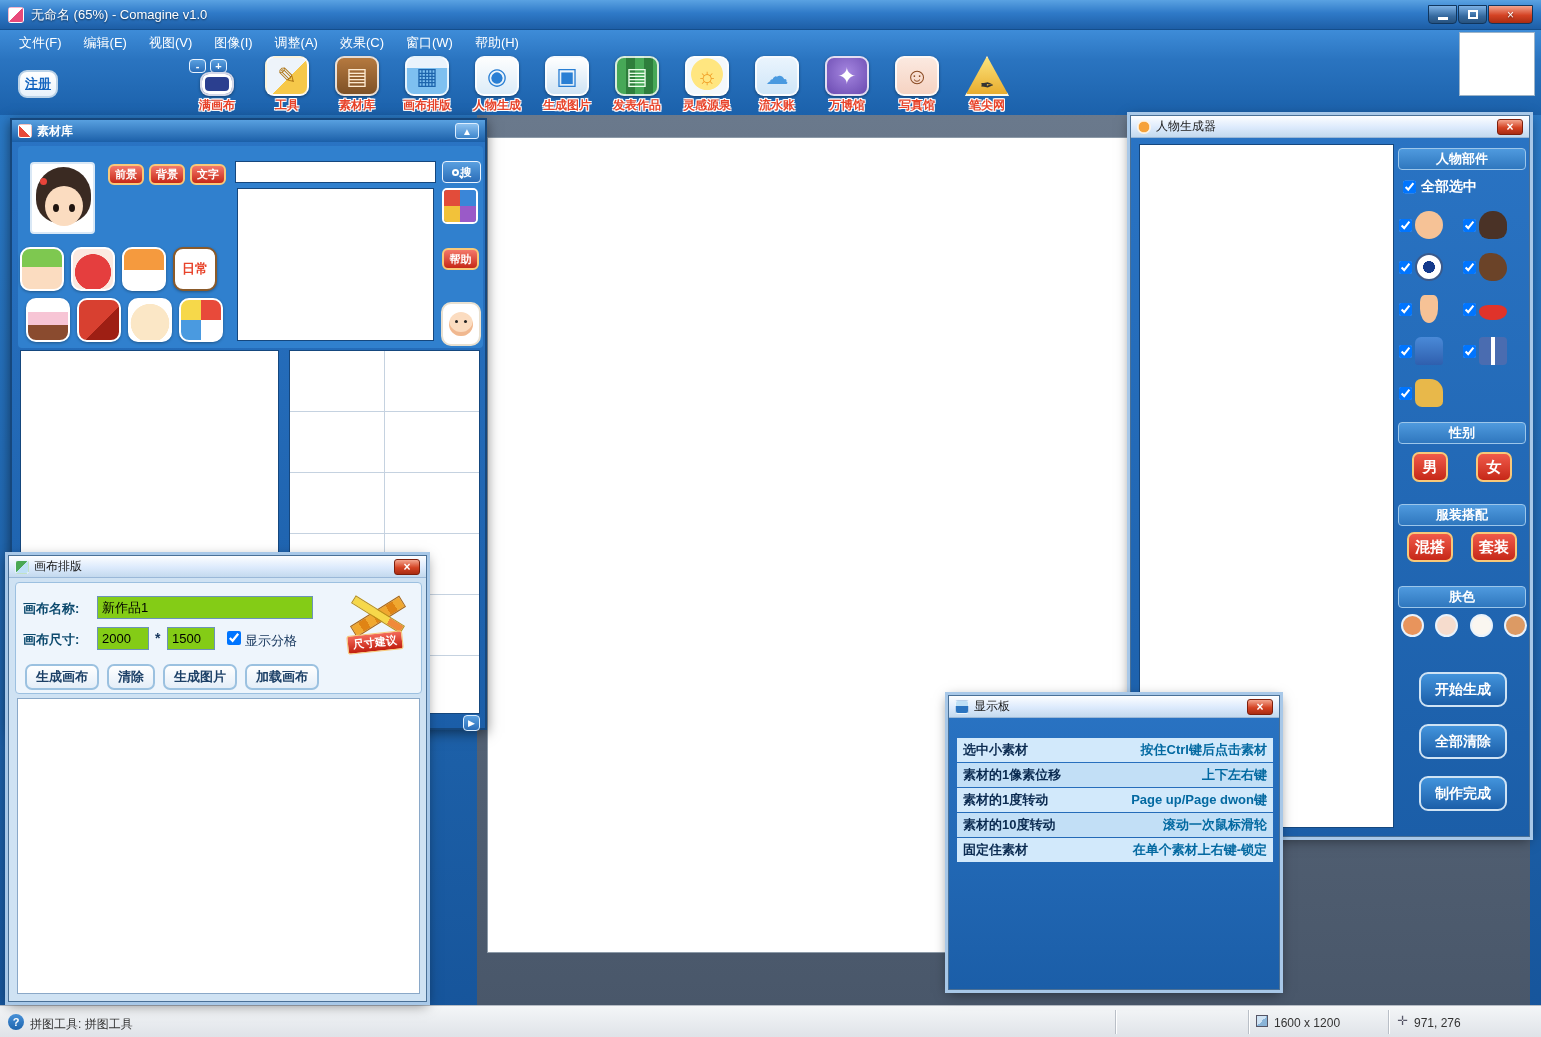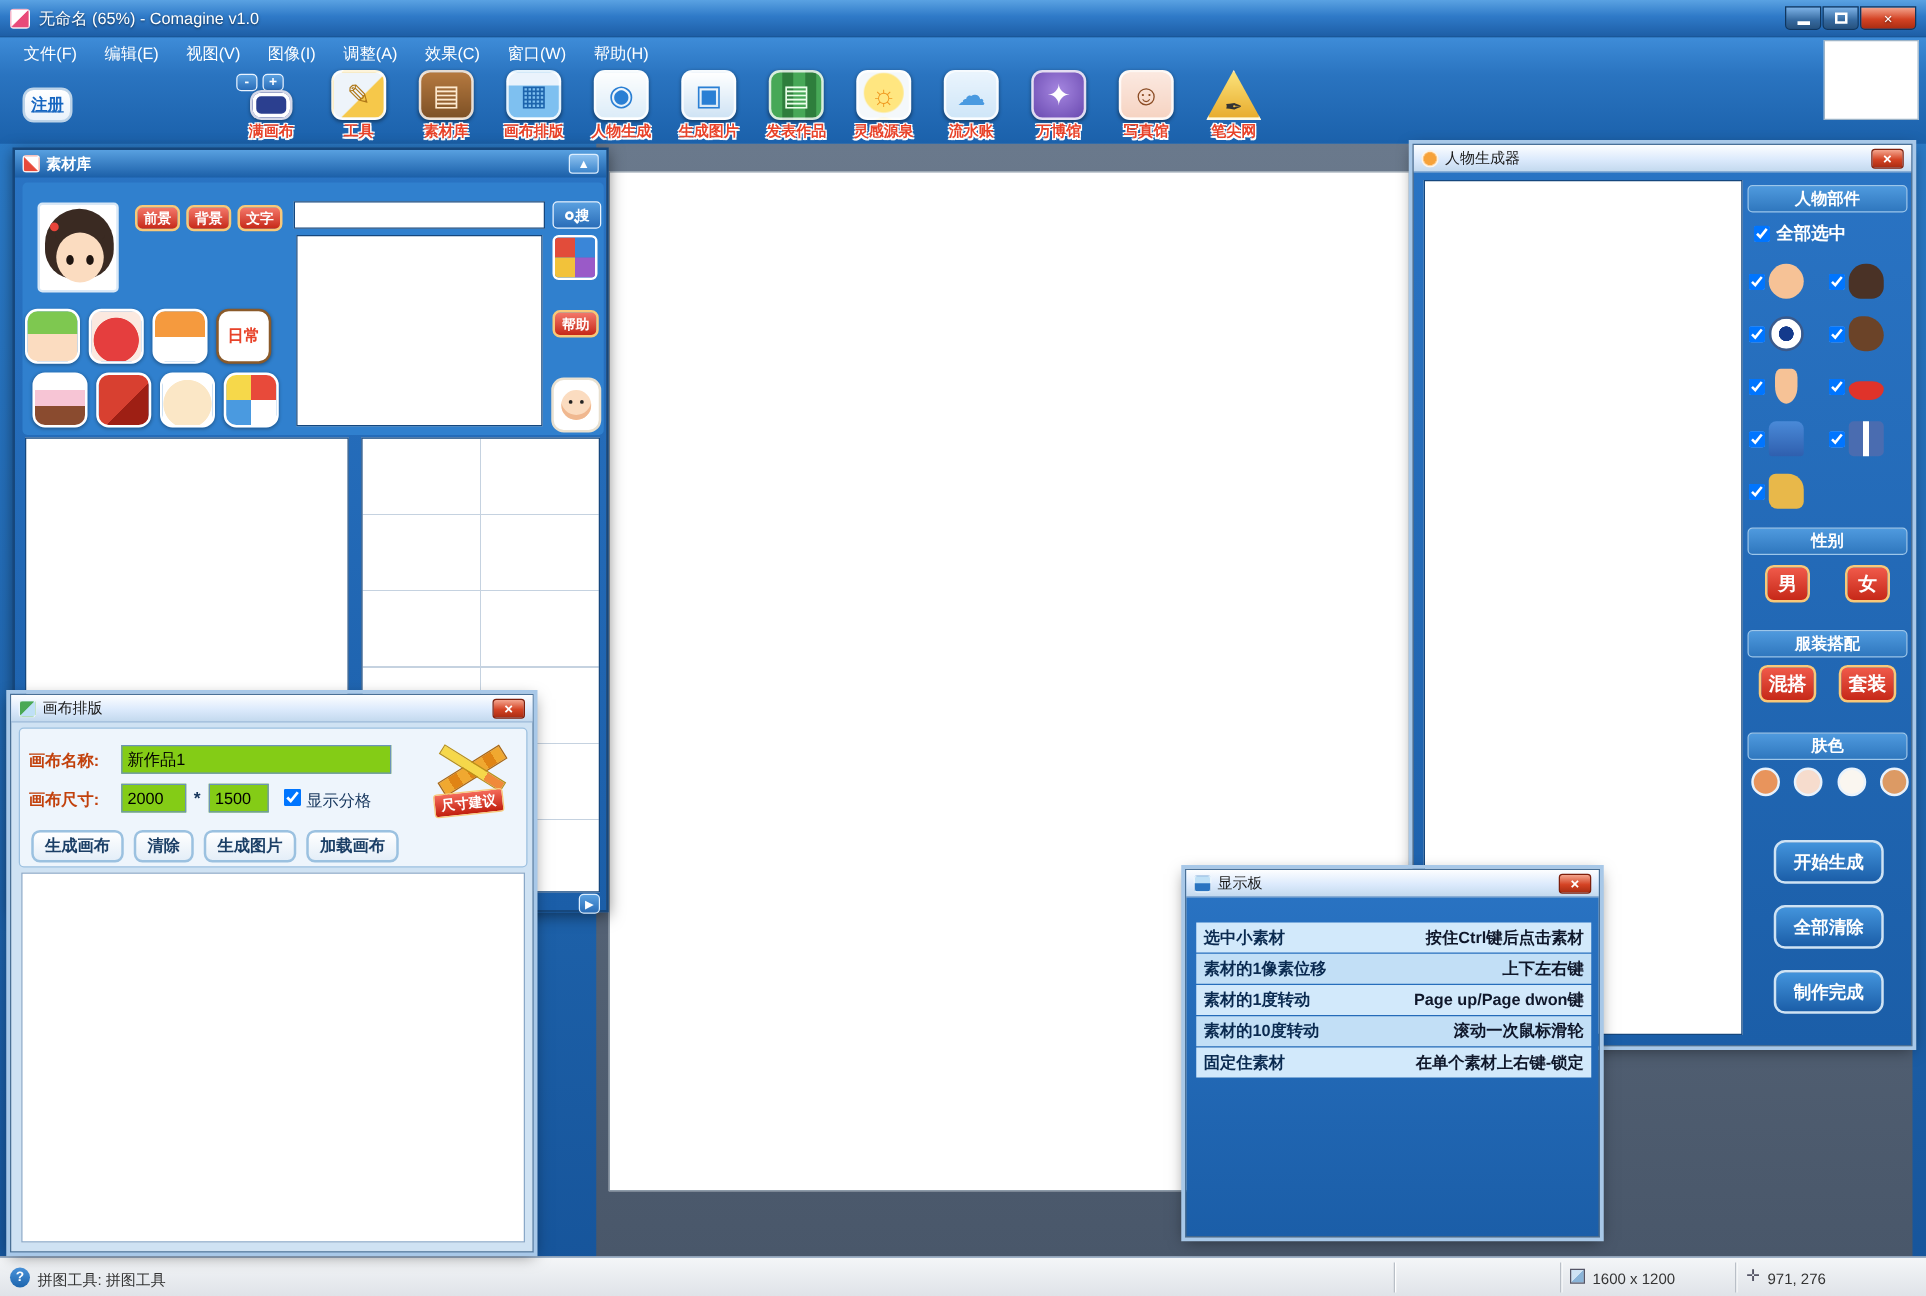--- a/index.html
+++ b/index.html
@@ -152,21 +152,21 @@
       repeating-linear-gradient(to right,transparent 0 94px,#c5d2e0 94px 95px); }
   .nextarrow { position:absolute; left:451px; top:595px; width:17px; height:16px;
     background:linear-gradient(#5aa0e0,#2a6db8); border:1px solid #dceeff; border-radius:4px;
     color:#fff; font-size:9px; display:flex; align-items:center; justify-content:center; }
 
   
   .layoutp { left:8px; top:555px; width:419px; height:447px; z-index:9;
     background:#cfe2f3; border:1px solid #4a7096; outline:3px solid #a8c8e8; }
   .lay-form { position:absolute; left:6px; top:26px; width:407px; height:112px;
     background:#eef5fc; border:1px solid #9cc0e0; border-radius:4px; }
-  .lay-label { position:absolute; font-size:13px; color:#c2410c; font-weight:bold; }
+  .lay-label { position:absolute; font-size:13px; color:#0c4a6e; font-weight:bold; }
   .lay-input { position:absolute; height:23px; border:1px solid #6b93b8; background:#84cc16;
     font-size:13px; padding:0 4px; }
   .star { position:absolute; font-size:14px; font-weight:bold; color:#15355c; }
   .gridchk { position:absolute; left:218px; top:75px; width:14px; height:14px; }
   .gridchk-label { position:absolute; left:236px; top:76px; font-size:13px; color:#15355c; }
   .sizehint { position:absolute; left:332px; top:34px; width:74px; height:62px; }
   .sizehint .ruler { position:absolute; left:8px; top:20px; width:58px; height:13px;
     background:repeating-linear-gradient(90deg,#f0a830 0 8px,#e08414 8px 16px);
     border:1px solid #a86614; transform:rotate(-32deg); }
   .sizehint .pencil { position:absolute; left:8px; top:20px; width:58px; height:9px;
@@ -213,21 +213,21 @@
   .bluebtn { width:88px; height:35px; background:linear-gradient(#4394dc,#1b5ea8);
     border:2px solid #cfe3f4; border-radius:9px; color:#fff; font-weight:bold; font-size:14px; }
 
   
   .dispp { left:948px; top:695px; width:332px; height:295px; z-index:8;
     background:linear-gradient(180deg,#2a74c4,#1b5ea8); border:1px solid #4a7096; outline:3px solid #a8c8e8; }
   .dp-table { position:absolute; left:8px; top:42px; width:316px; }
   .dp-row { display:flex; height:24px; background:#d2e9fb; margin-bottom:1px; align-items:center; }
   .dp-row:nth-child(even) { background:#c2dff6; }
   .dp-key { width:42%; padding-left:6px; font-size:13px; font-weight:bold; color:#0a2a50; white-space:nowrap; }
-  .dp-val { width:58%; padding-right:6px; font-size:13px; font-weight:bold; color:#0f172a;
+  .dp-val { width:58%; padding-right:6px; font-size:13px; font-weight:bold; color:#0369a1;
     text-align:right; white-space:nowrap; }
   .dp-warning { position:absolute; left:10px; top:222px; width:312px; font-size:15px;
     font-weight:bold; color:#ff5500; line-height:1.45;
     text-shadow:0 1px 1px rgba(0,0,0,.35); }
 
   
   .statusbar { position:absolute; left:0; right:0; bottom:0; height:32px;
     background:linear-gradient(180deg,#f4f6f8,#dfe3e8); border-top:1px solid #b6bcc4;
     font-size:12px; color:#333; }
   .sb-help { position:absolute; left:8px; top:8px; width:16px; height:16px; border-radius:50%;

